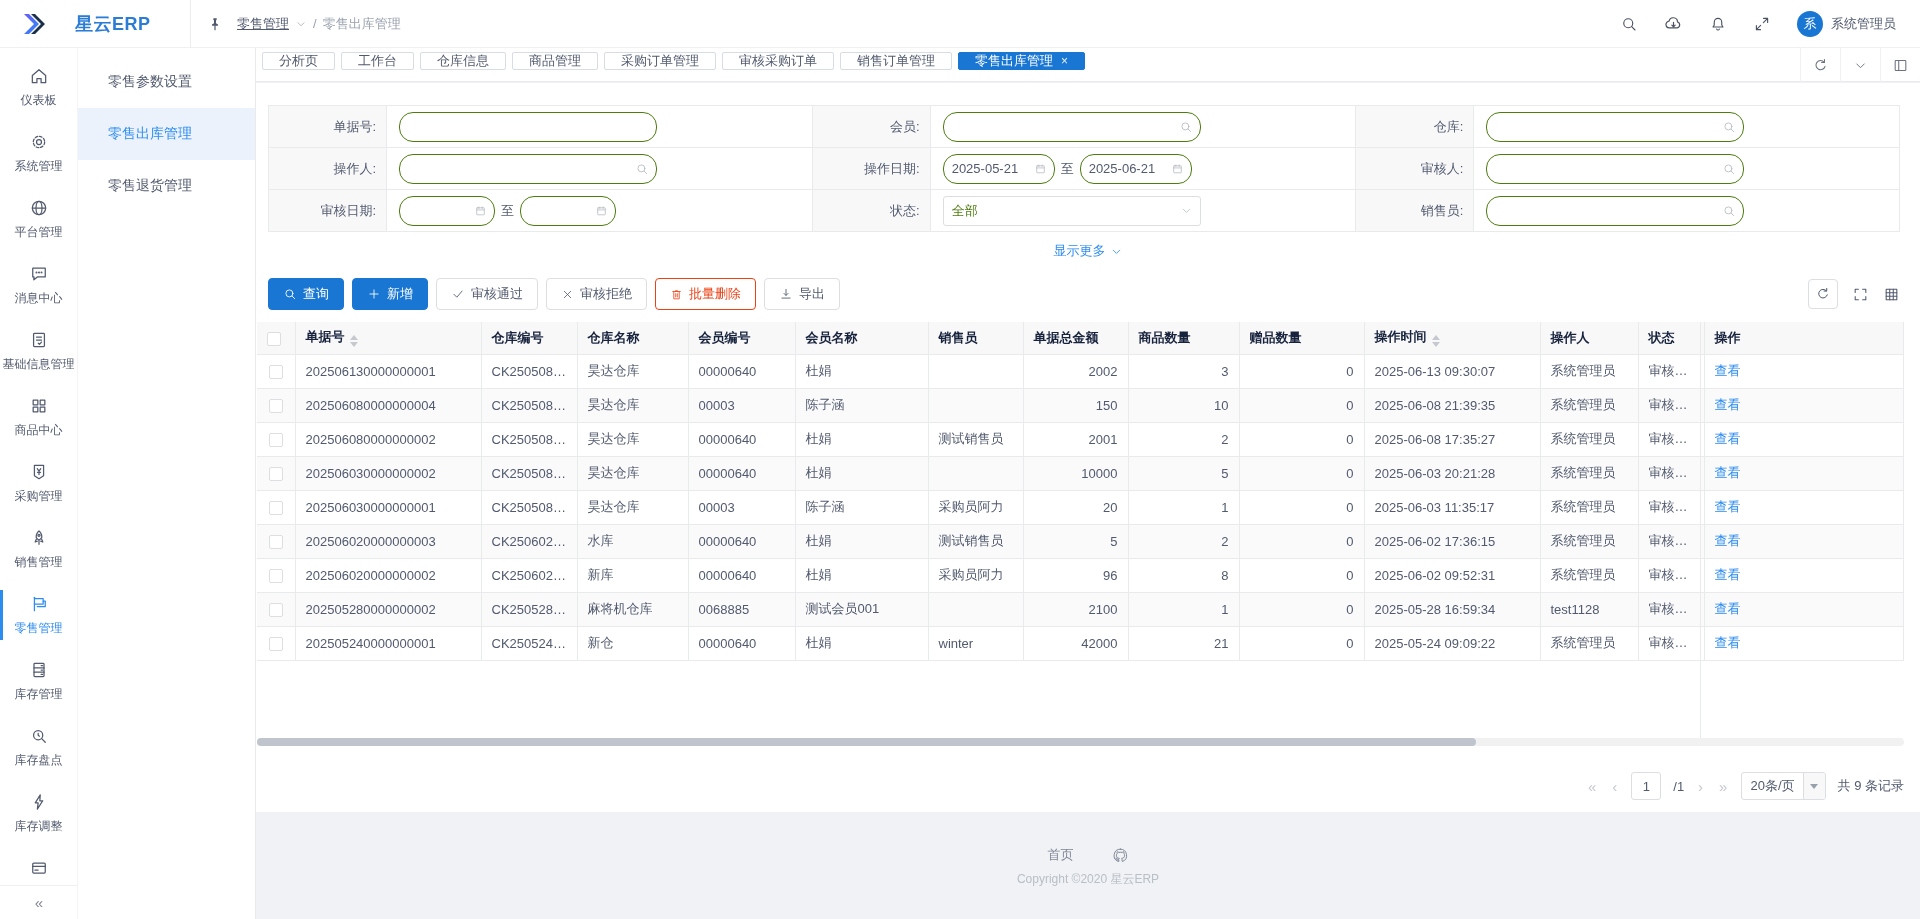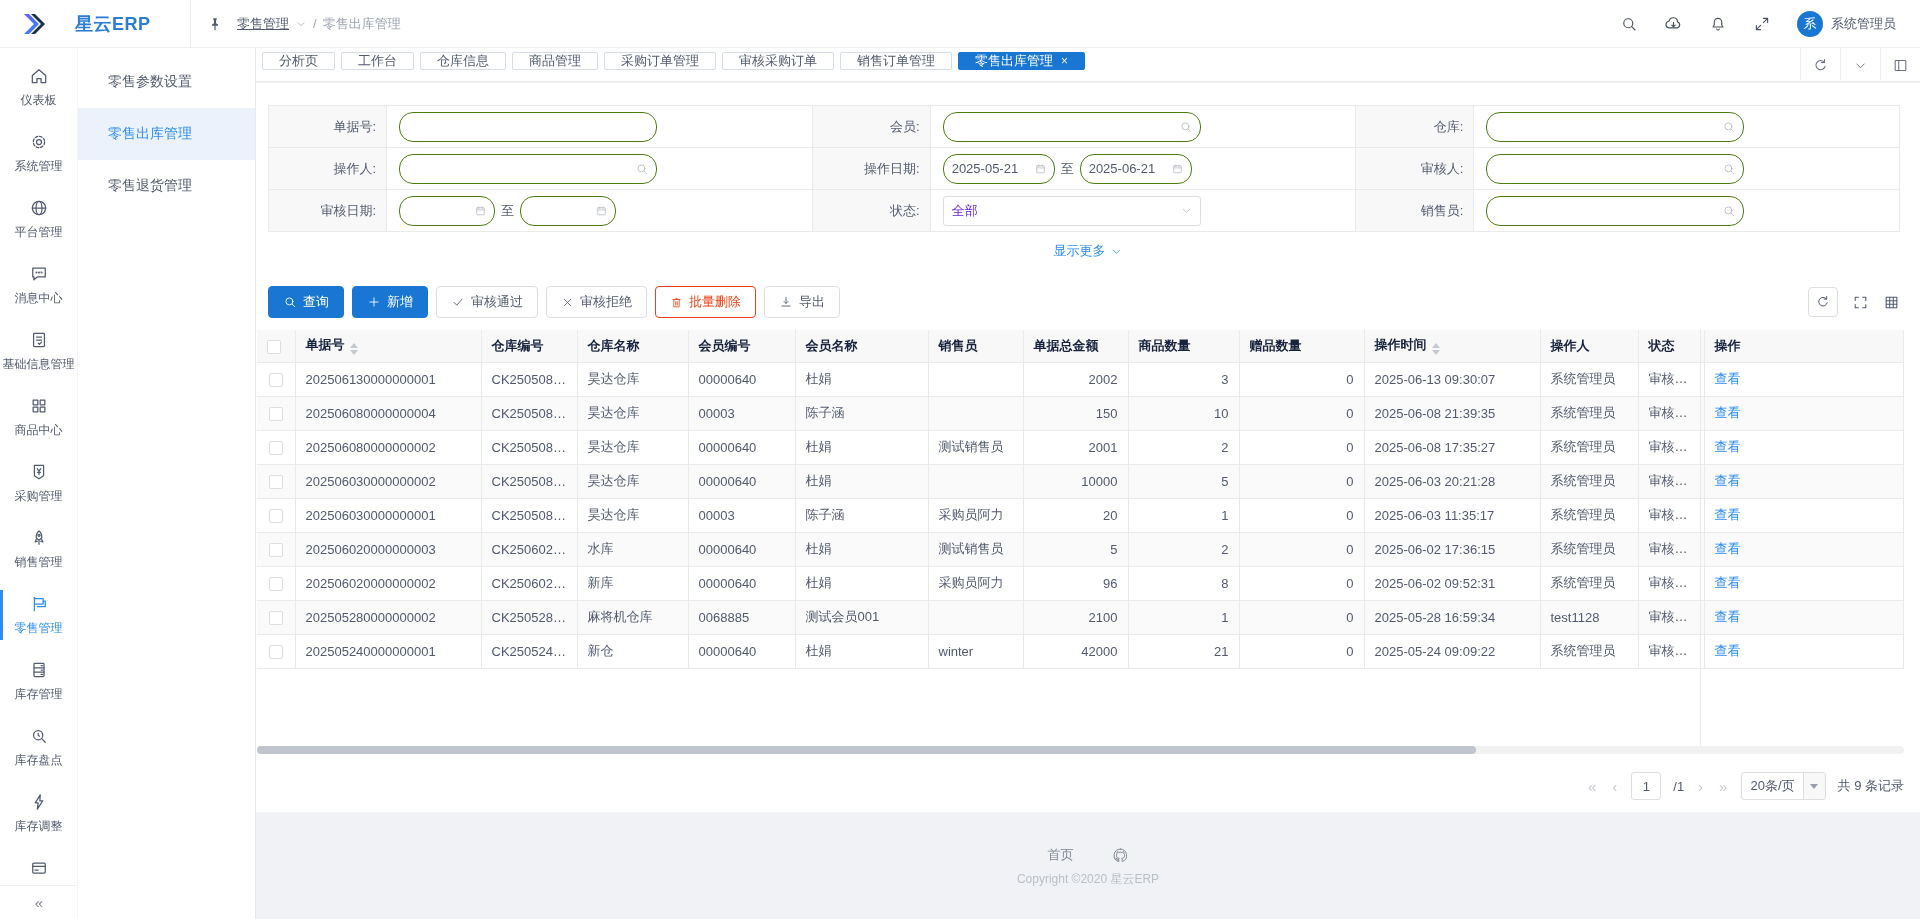--- a/index.html
+++ b/index.html
@@ -70,28 +70,28 @@
   .inp input { border:none; outline:none; background:transparent; width:100%; height:100%; padding:0 8px;
     font-size:13px; color:#515a6e; font-family:inherit; }
   .inp .tail-ic { position:absolute; right:7px; top:50%; transform:translateY(-50%); color:#b7bcc4; pointer-events:none; }
   .inp.w-main { width:258px; }
   .inp.w-date { width:112px; }
   .inp.w-date-s { width:96px; }
   .inp.has-ic input { padding-right:26px; }
   .range-join { color:#515a6e; }
   .sel { width:258px; height:30px; border:1px solid #dcdee2; border-radius:3px; background:#fff; display:flex;
     align-items:center; padding:0 8px; position:relative; cursor:pointer; }
-  .sel .sel-value { color:#6d28d9;text-align:center; }
+  .sel .sel-value { color:#4d7c0f;text-align:center; }
   .sel .tail-ic { position:absolute; right:7px; color:#b7bcc4; }
 
   .show-more-row { height:38px; display:flex; align-items:center; justify-content:center; }
   .show-more { color:#2d8cf0; display:flex; align-items:center; gap:4px; cursor:pointer; }
 
   
-  .toolbar { margin:16px 20px 0 12px; display:flex; align-items:center; }
+  .toolbar { margin:8px 20px 0 12px; display:flex; align-items:center; }
   .btn { height:32px; display:flex; align-items:center; gap:6px; padding:0 14px; border-radius:4px;
     border:1px solid #dcdee2; background:#fff; color:#515a6e; font-size:13px; cursor:pointer; margin-right:8px; white-space:nowrap; }
   .btn.primary { background:#1976d2; border-color:#1976d2; color:#fff; }
   .btn.danger { border-color:#ed4014; color:#ed4014; }
   .toolbar-right { margin-left:auto; display:flex; align-items:center; gap:14px; color:#515a6e; }
   .tool-icon-btn { width:30px; height:30px; border:1px solid #dcdee2; border-radius:4px; display:flex;
     align-items:center; justify-content:center; cursor:pointer; }
   .tool-icon-plain { cursor:pointer; display:flex; align-items:center; }
 
   

